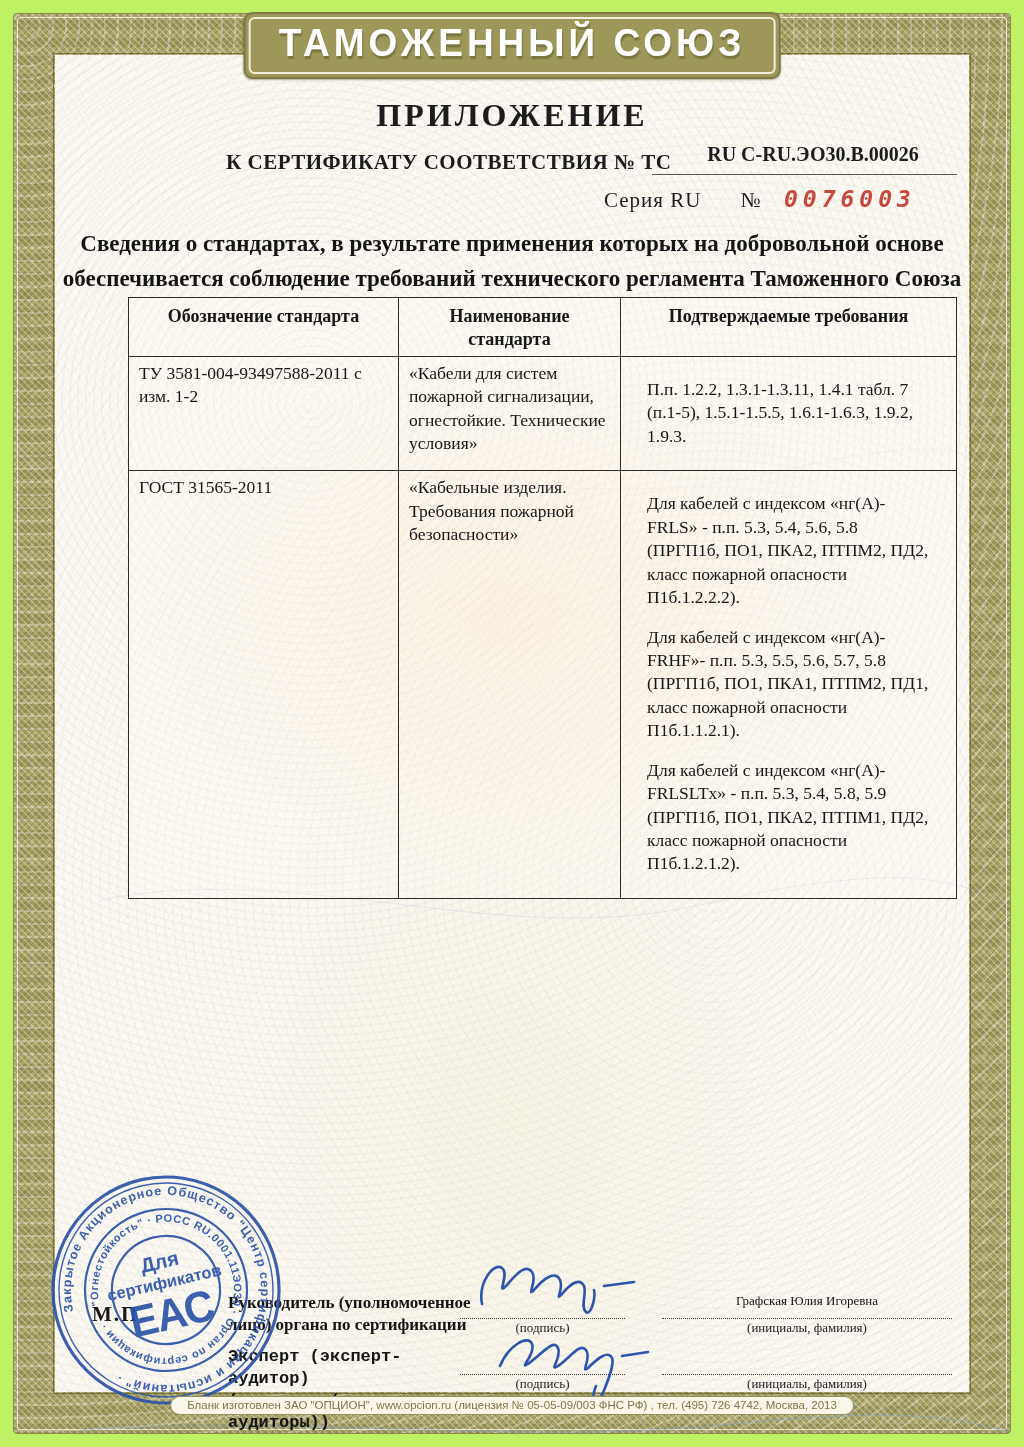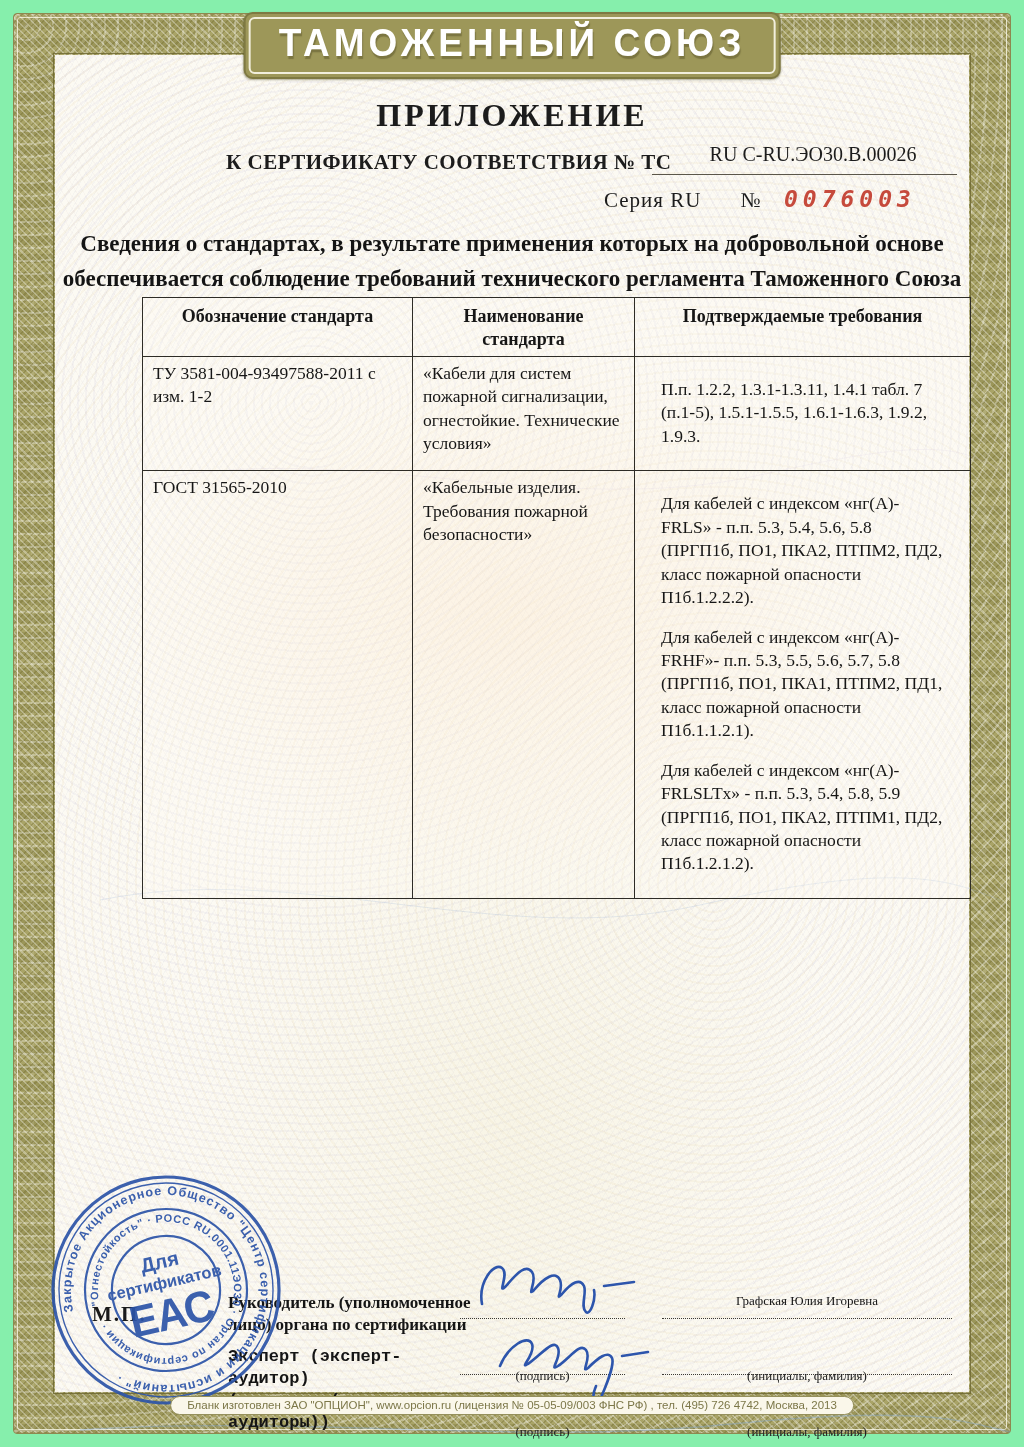--- a/index.html
+++ b/index.html
@@ -1,19 +1,19 @@
 <!DOCTYPE html>
 <html><head>
 <meta charset="utf-8">
 <style>
   * { margin:0; padding:0; box-sizing:border-box; }
   body { background:#e8e8e8; font-family:"Liberation Serif", serif; }
   .page {
     position:relative; width:1024px; height:1447px; margin:0 auto;
-    background:#86efac; overflow:hidden;
+    background:#bef264; overflow:hidden;
   }
   
   .frame {
     position:absolute; inset:13px; border-radius:4px;
     background-color:#a5a065;
     background-image:
       repeating-linear-gradient(45deg, rgba(255,255,255,.30) 0 1.5px, rgba(255,255,255,0) 1.5px 5px),
       repeating-linear-gradient(135deg, rgba(118,112,52,.40) 0 1.5px, rgba(118,112,52,0) 1.5px 5px),
       repeating-radial-gradient(circle at 12px 12px, rgba(255,255,255,.28) 0 2px, rgba(255,255,255,0) 2px 13px),
       repeating-linear-gradient(0deg, rgba(132,126,62,.30) 0 9px, rgba(178,172,108,.30) 9px 18px),
@@ -56,40 +56,40 @@
   .doc-title {
     position:absolute; top:97px; left:0; width:100%; text-align:center;
     font-size:32px; font-weight:bold; letter-spacing:3px; color:#1c1c1c; z-index:3;
   }
   .subtitle {
     position:absolute; top:150px; left:226px;
     font-size:21px; font-weight:bold; color:#1c1c1c; z-index:3; letter-spacing:.5px;
   }
   .cert-number {
     position:absolute; top:143px; left:668px; width:290px; text-align:center;
-    font-size:20px; font-weight:normal; color:#1c1c1c; z-index:3;
+    font-size:20px; font-weight:bold; color:#1c1c1c; z-index:3;
   }
   .cert-underline {
     position:absolute; top:174px; left:652px; width:305px; height:0;
     border-bottom:1.5px solid #5a564a; z-index:2;
   }
   .series-row { position:absolute; top:186px; left:604px; z-index:3; font-size:21px; color:#1c1c1c; }
   .series-label { font-weight:normal; letter-spacing:1px; margin-right:34px; }
   .no-sign { margin-right:18px; }
   .serial {
     font-family:"DejaVu Sans Mono", monospace; font-weight:bold;
     font-size:23px; letter-spacing:5px; color:#c64a3c;font-style:italic;
   }
   .intro {
     position:absolute; top:227px; left:62px; width:900px; text-align:center;
     font-size:23px; font-weight:bold; line-height:1.5; color:#141414; z-index:3;
   }
   
   .std-table {
-    position:absolute; top:297px; left:142px; width:828px; z-index:3;
+    position:absolute; top:297px; left:128px; width:828px; z-index:3;
     border-collapse:collapse; table-layout:fixed;
     font-size:17.5px; color:#161616;
   }
   .std-table th, .std-table td {
     border:1.6px solid #2e2c26; vertical-align:top; padding:5px 10px 6px;
     background:rgba(255,253,244,.25);
   }
   .std-table th { font-size:18px; font-weight:bold; text-align:center; line-height:1.25; padding-top:7px; }
   .std-table td { line-height:1.34; }
   .col-designation { width:270px; }
@@ -104,21 +104,21 @@
     position:absolute; left:228px; width:250px; z-index:4;
     font-size:17px; font-weight:bold; line-height:1.3; color:#151515;
   }
   .role-1 { top:1292px; }
   .role-2 { top:1346px;font-family:Liberation Mono, monospace; }
   .sig-line { position:absolute; height:0; border-bottom:1.6px dotted #3c3a34; z-index:3; }
   .sign-line-1 { left:460px; width:165px; top:1318px; }
   .sign-line-2 { left:460px; width:165px; top:1374px; }
   .name-line-1 { left:662px; width:290px; top:1318px; }
   .name-line-2 { left:662px; width:290px; top:1374px; }
-  .sig-caption { position:absolute; z-index:4; font-size:13px; color:#222; text-align:center;margin-top:48px; }
+  .sig-caption { position:absolute; z-index:4; font-size:13px; color:#222; text-align:center; }
   .cap-sign-1 { left:460px; width:165px; top:1320px; }
   .cap-sign-2 { left:460px; width:165px; top:1376px; }
   .cap-name-1 { left:662px; width:290px; top:1320px; }
   .cap-name-2 { left:662px; width:290px; top:1376px; }
   .sig-name { position:absolute; z-index:4; font-size:13px; color:#141414; width:290px; text-align:center; left:662px; }
   .name-1 { top:1293px; }
   .name-2 { top:1347px; }
   .autograph { position:absolute; z-index:6; }
   .autograph-1 { left:468px; top:1252px; }
   .autograph-2 { left:488px; top:1308px; }
@@ -179,21 +179,21 @@
     </thead>
     <tbody>
       <tr style="height:90px;">
         <td>ТУ 3581-004-93497588-2011 с изм. 1-2</td>
         <td>«Кабели для систем пожарной сигнализации, огнестойкие. Технические условия»</td>
         <td>
           <p class="req-par">П.п. 1.2.2, 1.3.1-1.3.11, 1.4.1 табл. 7 (п.1-5), 1.5.1-1.5.5, 1.6.1-1.6.3, 1.9.2, 1.9.3.</p>
         </td>
       </tr>
       <tr style="height:328px;">
-        <td>ГОСТ 31565-2010</td>
+        <td>ГОСТ 31565-2011</td>
         <td>«Кабельные изделия. Требования пожарной безопасности»</td>
         <td>
           <p class="req-par">Для кабелей с индексом «нг(А)-FRLS» - п.п. 5.3, 5.4, 5.6, 5.8 (ПРГП1б, ПО1, ПКА2, ПТПМ2, ПД2, класс пожарной опасности П1б.1.2.2.2).</p>
           <p class="req-par">Для кабелей с индексом «нг(А)-FRHF»- п.п. 5.3, 5.5, 5.6, 5.7, 5.8 (ПРГП1б, ПО1, ПКА1, ПТПМ2, ПД1, класс пожарной опасности П1б.1.1.2.1).</p>
           <p class="req-par">Для кабелей с индексом «нг(А)-FRLSLTx» - п.п. 5.3, 5.4, 5.8, 5.9 (ПРГП1б, ПО1, ПКА2, ПТПМ1, ПД2, класс пожарной опасности П1б.1.2.1.2).</p>
         </td>
       </tr>
     </tbody>
   </table>
 

